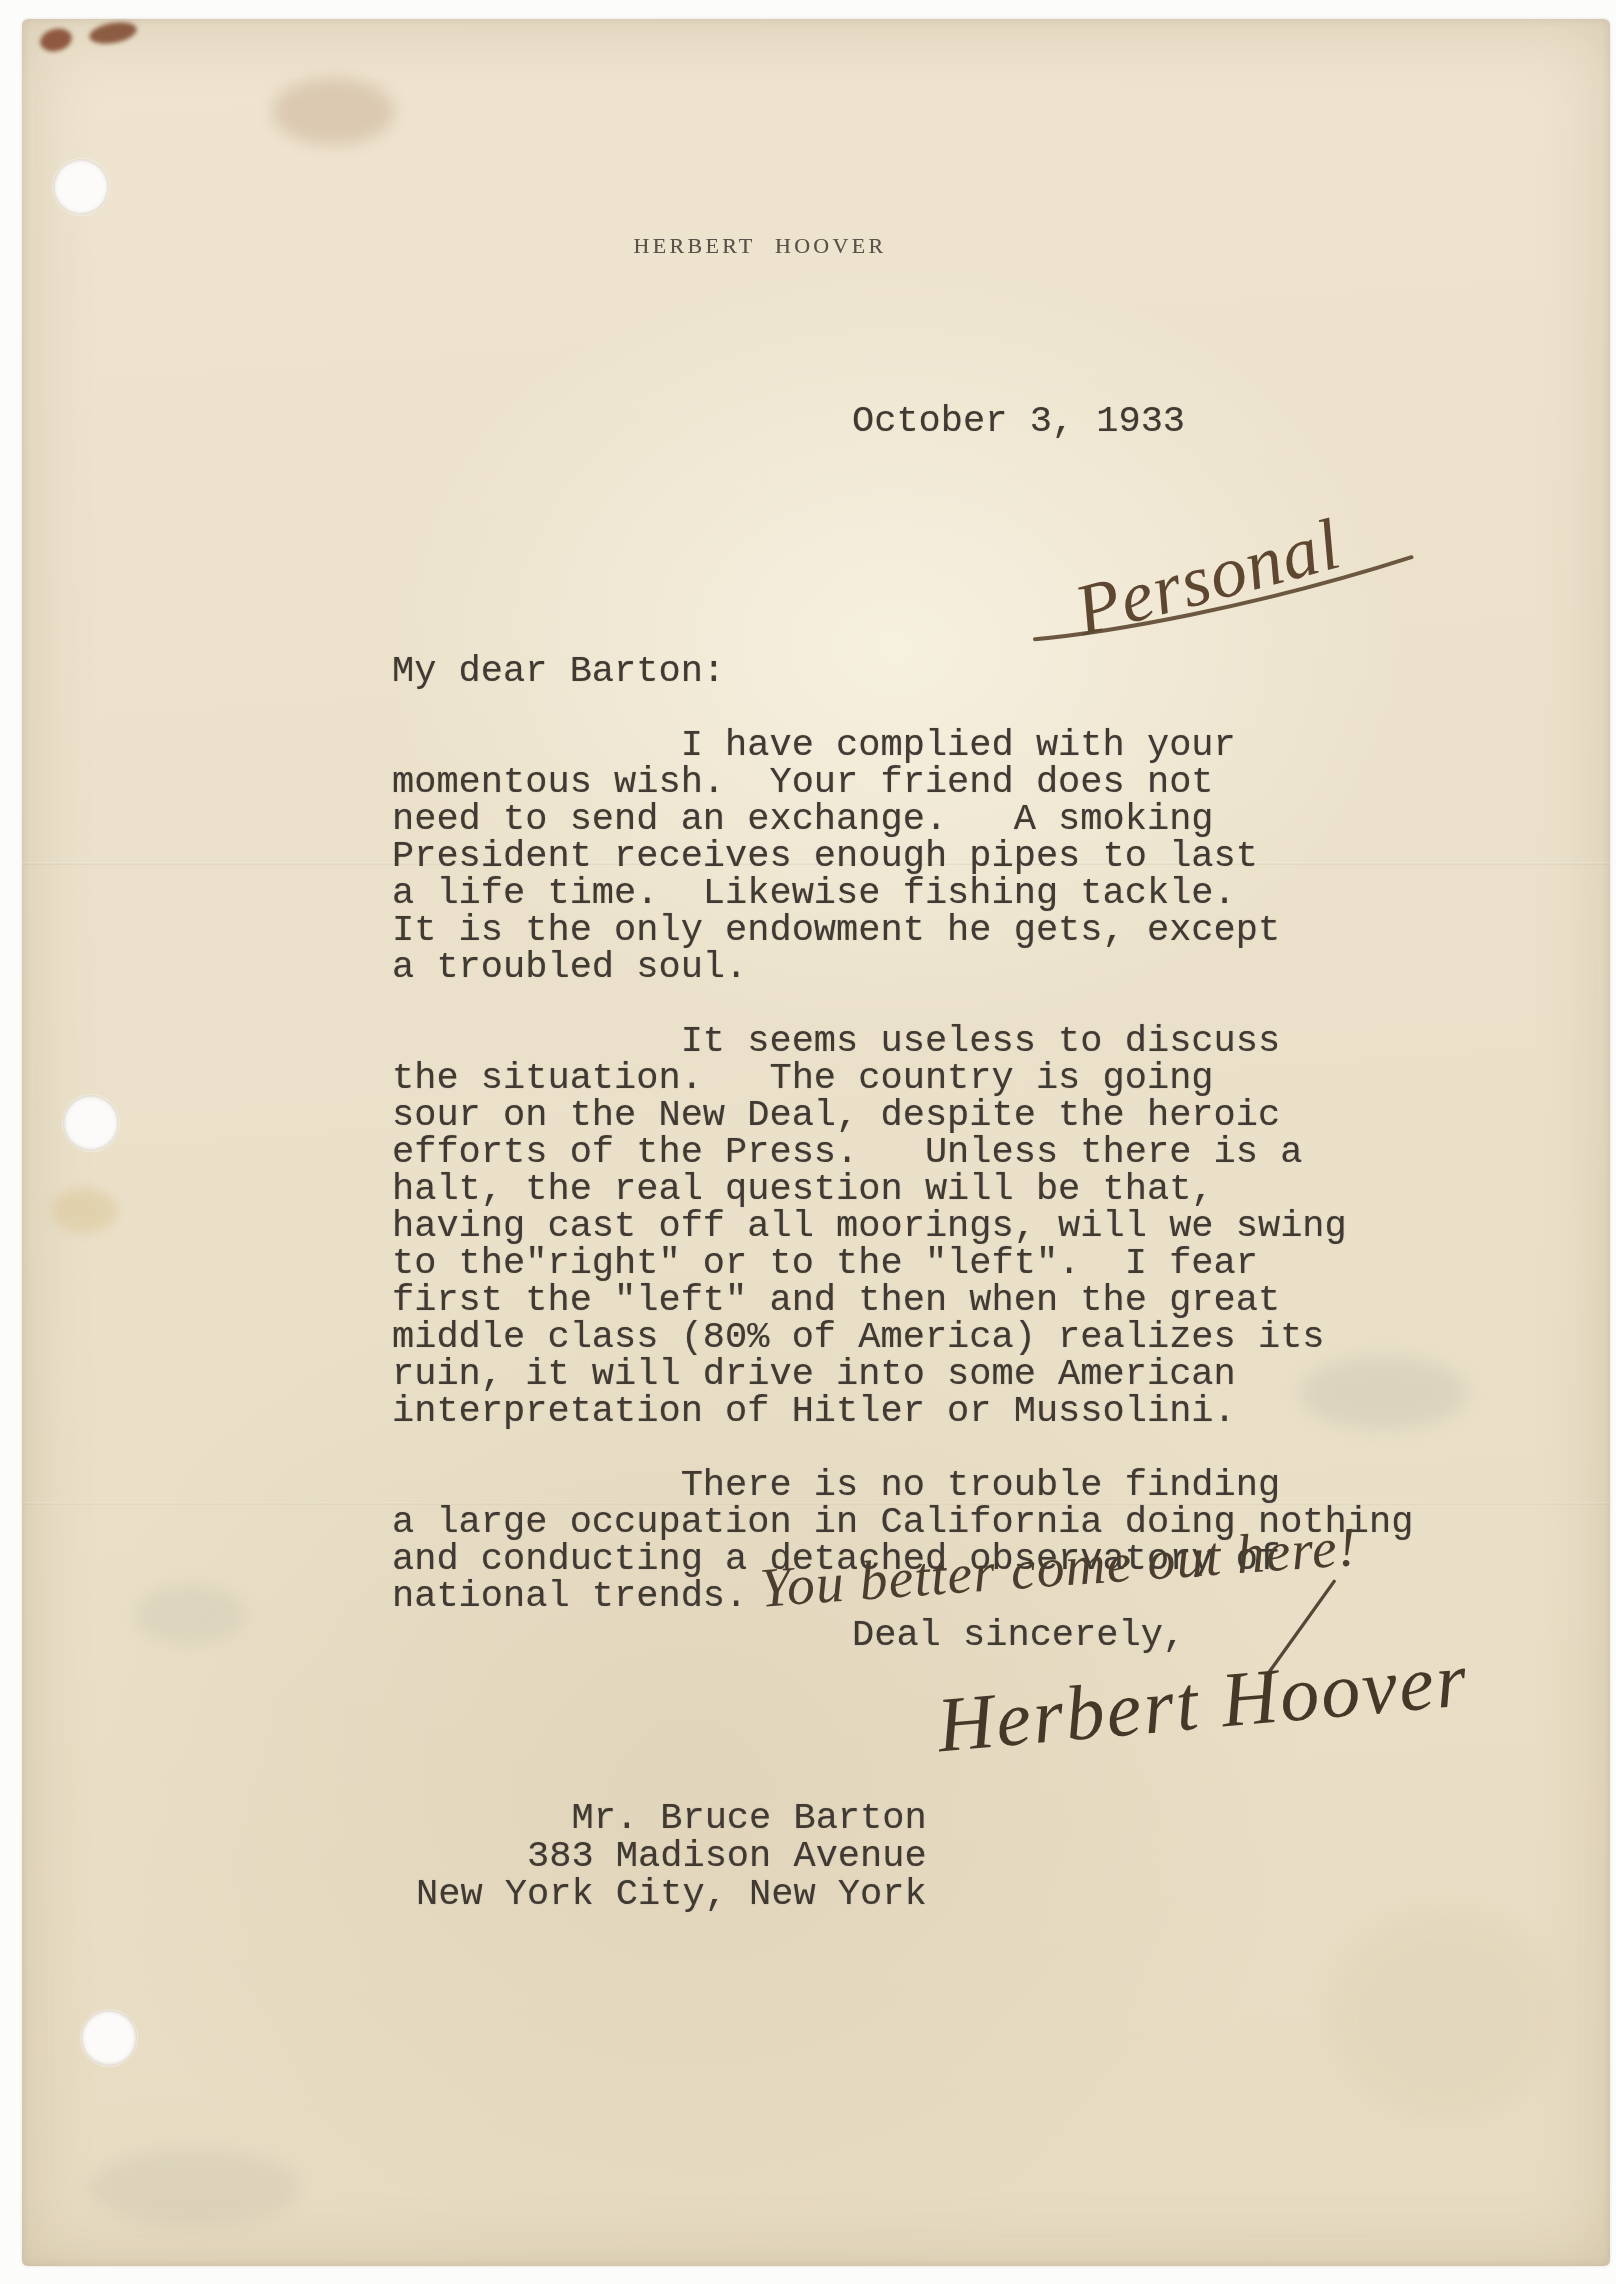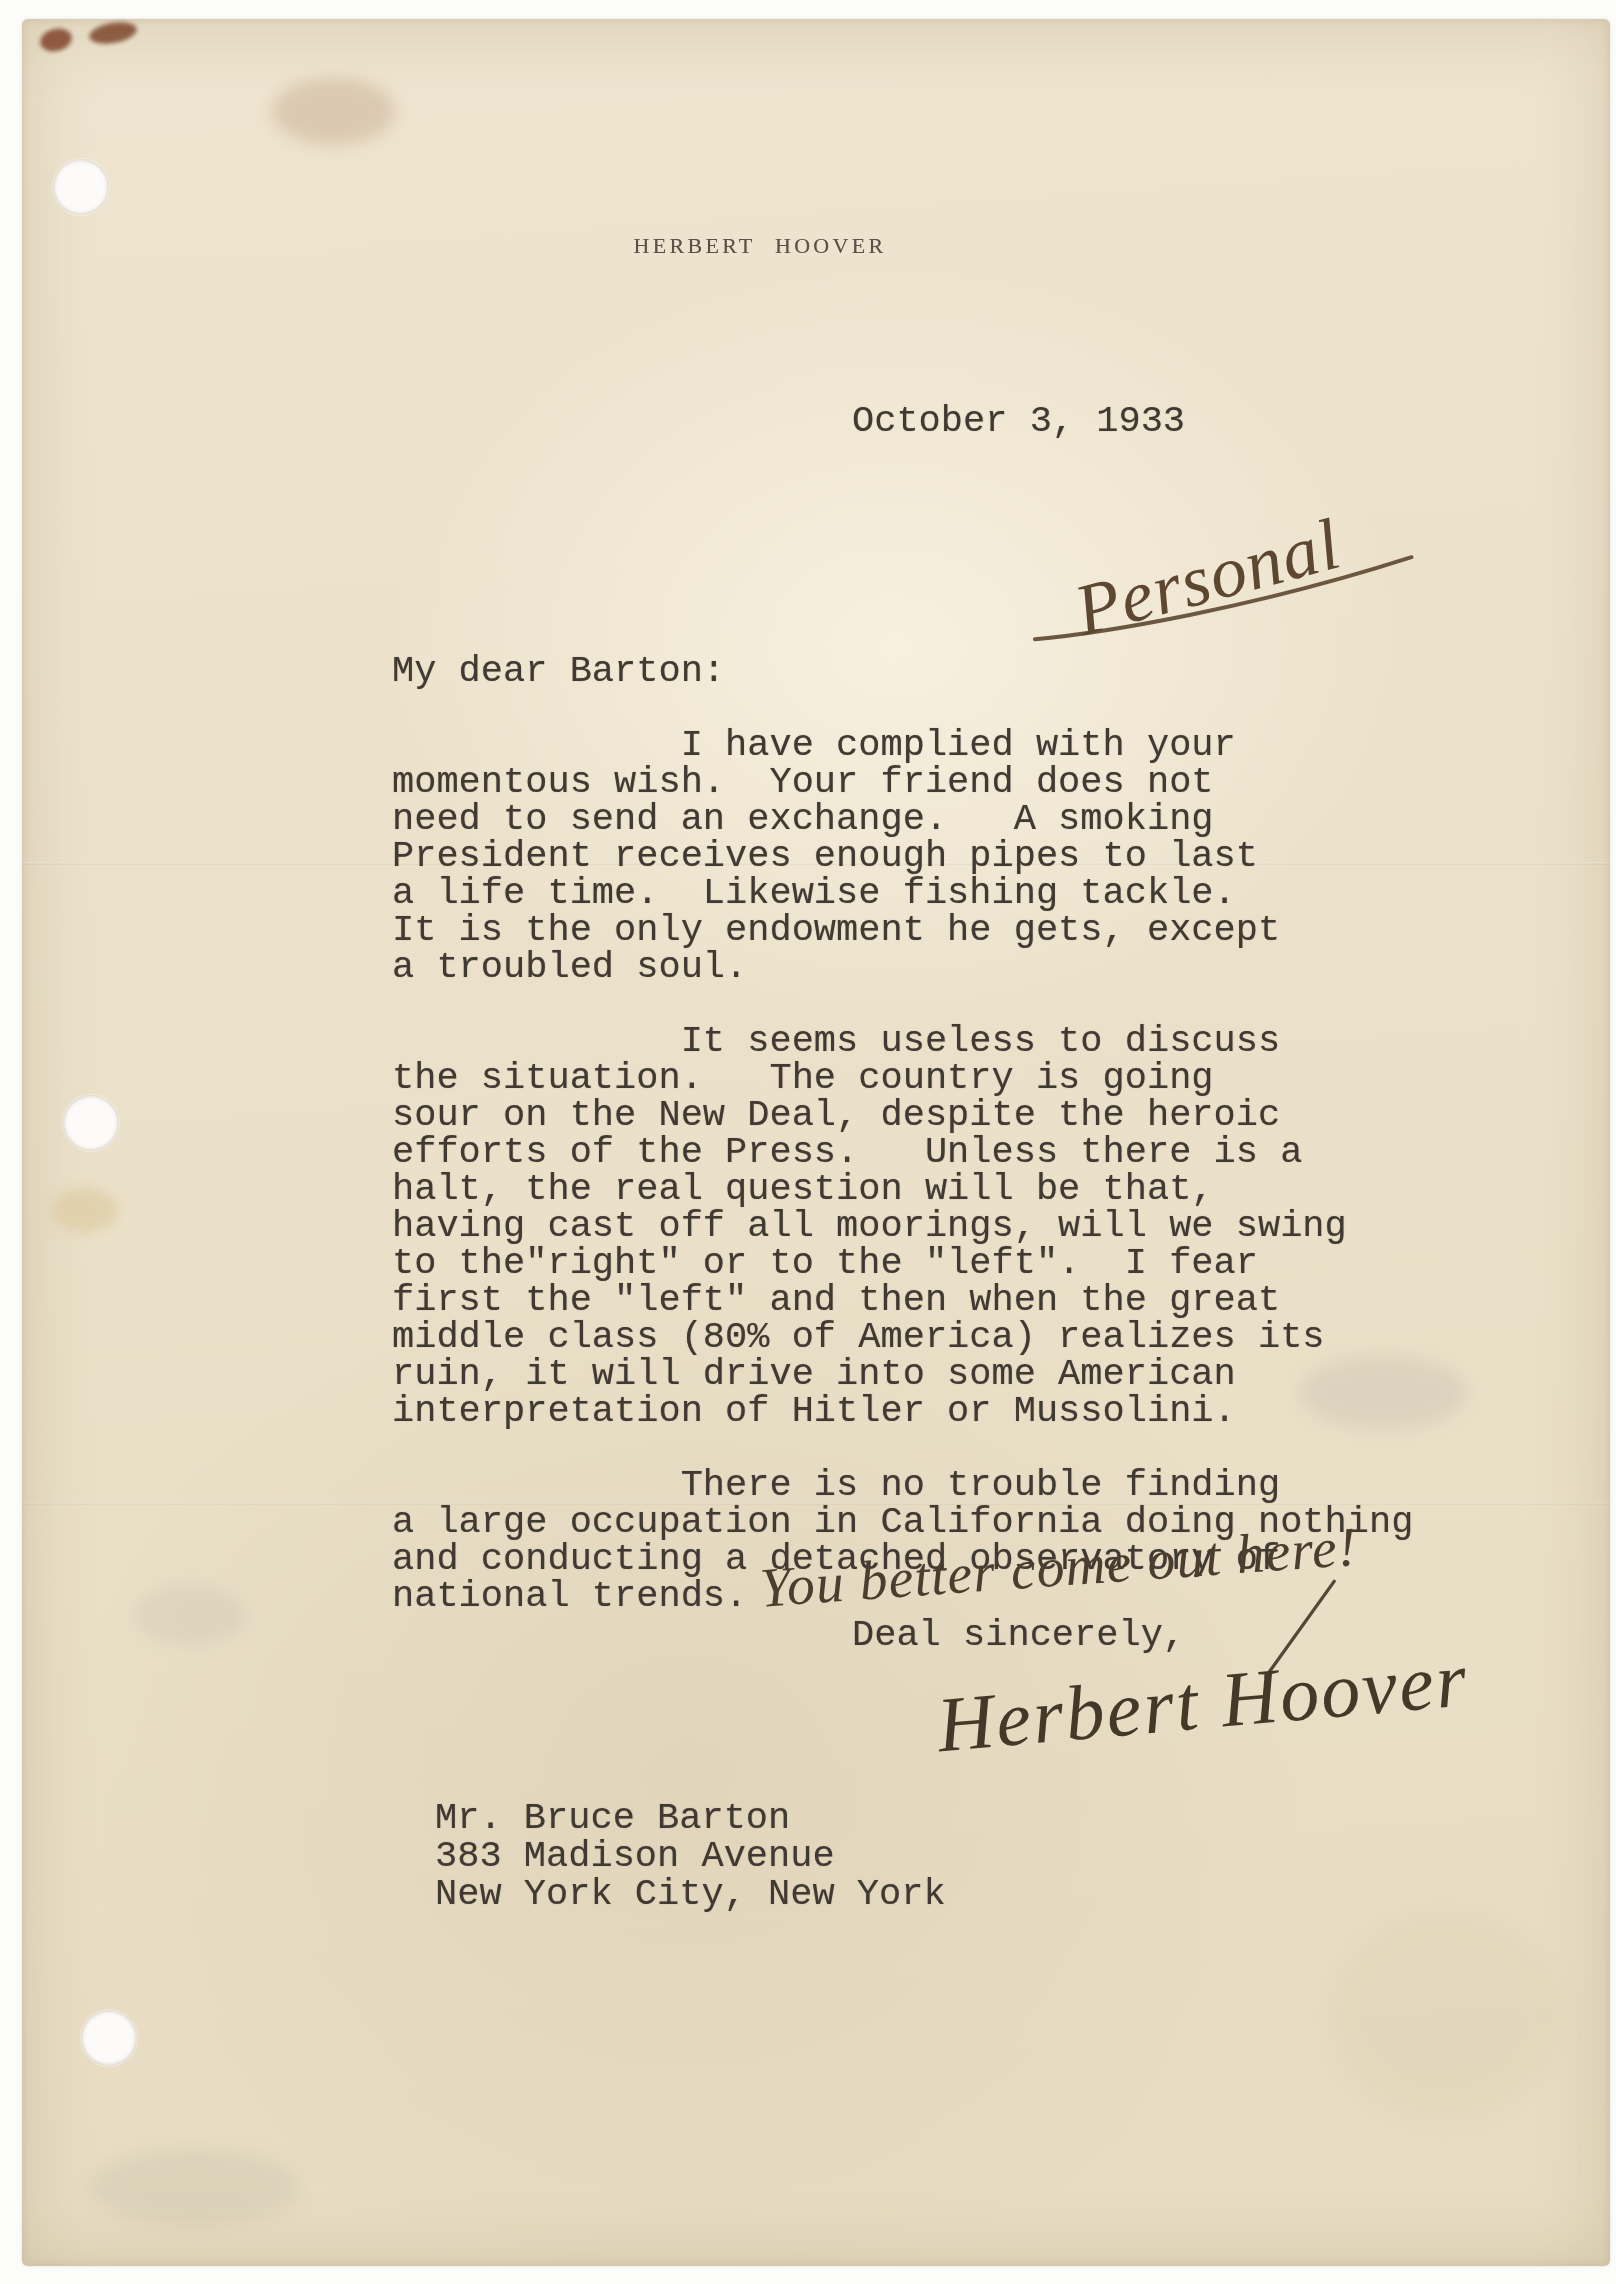--- a/index.html
+++ b/index.html
@@ -111,18 +111,18 @@
     <text class="hand" x="20" y="165" font-size="100" fill="#4b3e2f" letter-spacing="2" transform="rotate(-4 660 150)">You better come out here!</text>
   </svg>
 
   <div class="typed" style="left:852px;top:1617px;">Deal sincerely,</div>
 
   <svg style="left:921px;top:1573px;" width="603" height="201" viewBox="0 0 1080 360">
     <path d="M740,15 L618,185" stroke="#443829" stroke-width="6" stroke-linecap="round" opacity="0.9"></path>
     <text class="hand" x="25" y="275" font-size="140" fill="#443829" letter-spacing="4" transform="rotate(-5 540 200)">Herbert Hoover</text>
   </svg>
 
-  <div class="typed addr" style="left:435px;">Mr. Bruce Barton
+  <div class="typed addr" style="left:416px;text-align:right;">Mr. Bruce Barton
 383 Madison Avenue
 New York City, New York</div>
 
 </div>
 
 
 </body></html>

